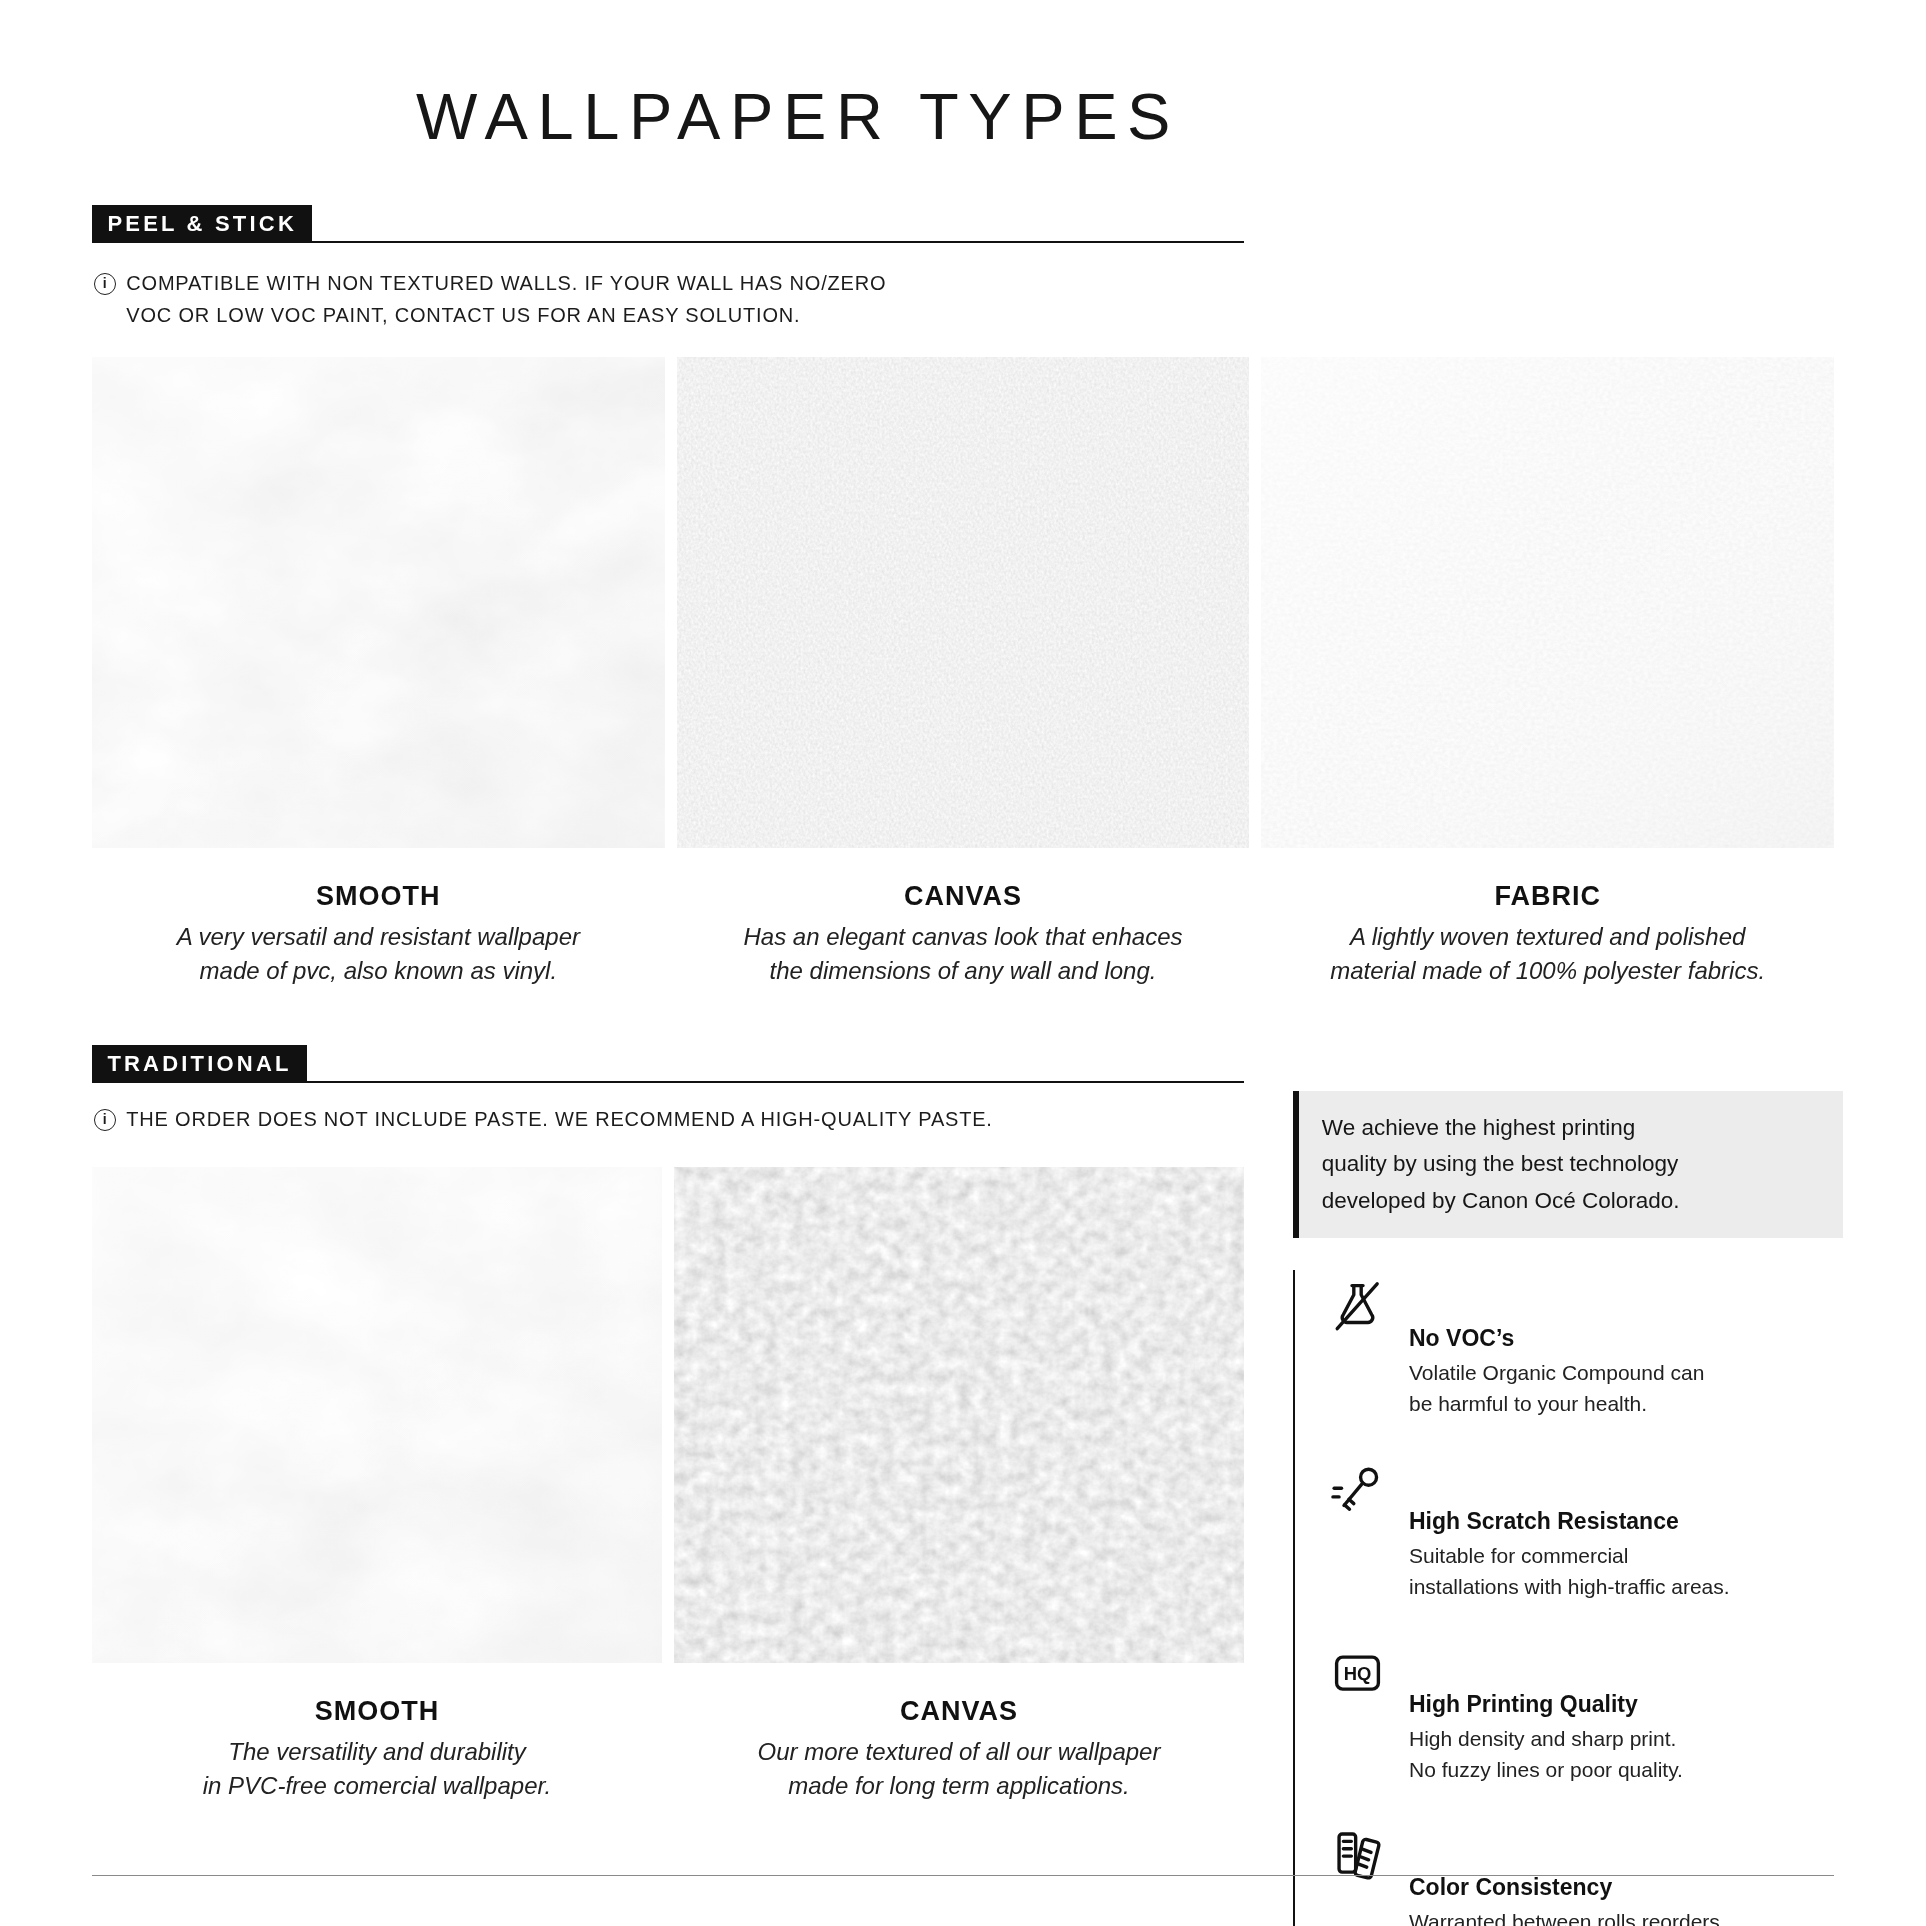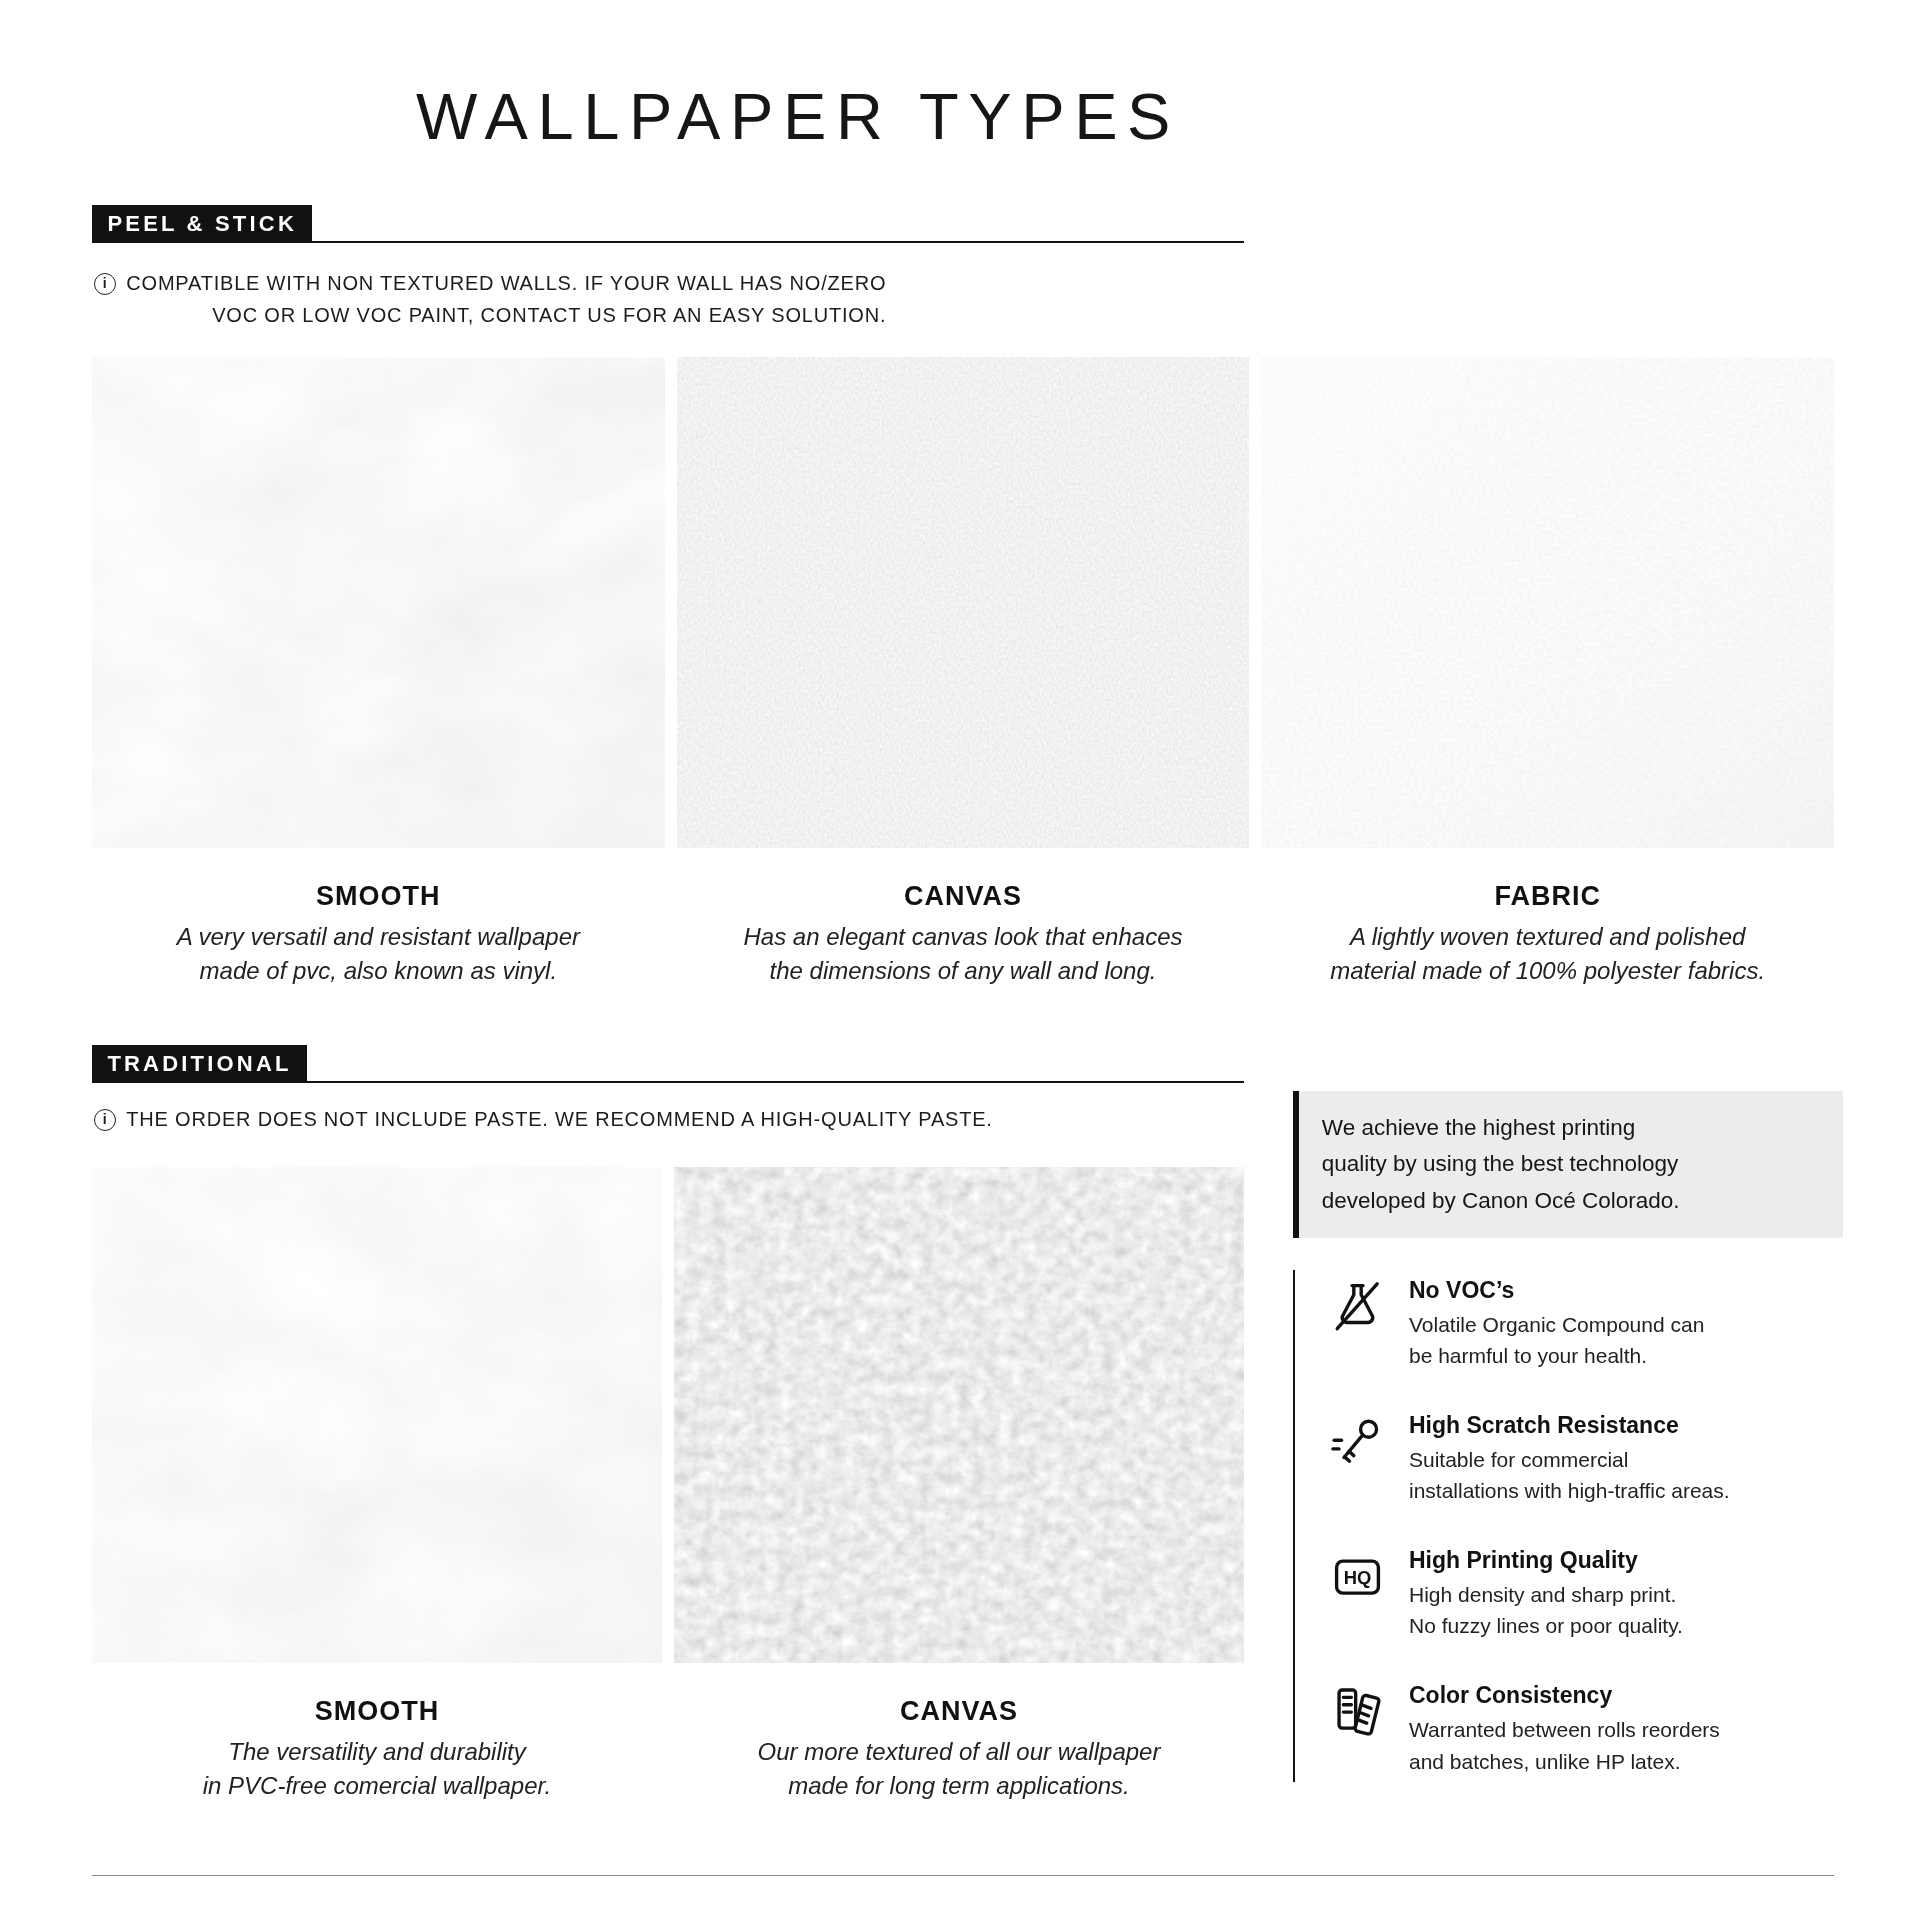--- a/index.html
+++ b/index.html
@@ -14,21 +14,21 @@
   .hdr1{top:207px;}
   .hdr2{top:1047px;}
   .badge{position:absolute;left:0;bottom:-1.3px;background:#111;color:#fff;font-size:22px;font-weight:bold;
          letter-spacing:3.2px;padding:5.8px 15.4px;white-space:nowrap;}
 
   .note{position:absolute;display:flex;gap:10.3px;font-size:20px;letter-spacing:0.8px;line-height:1.58;color:#1c1c1c;}
   .note1{left:94px;top:268px;}
   .note2{left:94px;top:1104px;}
   .info-icon{display:inline-flex;width:22px;height:22px;margin-top:4.5px;border:1.9px solid #222;border-radius:50%;
              align-items:center;justify-content:center;font-size:14px;font-weight:bold;font-style:normal;flex:0 0 auto;}
-  .note-lines{display:flex;flex-direction:column;text-align:right;}
+  .note-lines{display:flex;flex-direction:column;}
   .note-lines span{display:block;}
 
   .cards{position:absolute;display:flex;gap:12px;text-align:center;}
   .row1{left:92px;top:357px;width:1742px;}
   .row2{left:92px;top:1167px;width:1152px;}
   .card{margin:0;flex:1 1 0;min-width:0;}
   .swatch{width:100%;background:#f2f2f2;position:relative;overflow:hidden;}
   .row1 .swatch{height:491px;}
   .row2 .swatch{height:496px;}
   .tex{position:absolute;inset:0;width:100%;height:100%;display:block;}
@@ -40,21 +40,21 @@
   .quality-box{display:flex;background:#ececec;}
   .qbar{width:5.8px;background:#111;flex:0 0 auto;align-self:stretch;}
   .qtext{padding:19px 23px;font-size:22.5px;line-height:1.62;color:#161616;}
   .qtext span{display:block;}
 
   .features{margin-top:32px;border-left:2.6px solid #111;padding:6.4px 0 5.1px 33px;
             display:flex;flex-direction:column;gap:40px;}
   .feature{display:flex;gap:22px;align-items:flex-start;}
   .f-icon{width:59px;height:59px;flex:0 0 auto;display:block;}
   .f-icon svg{width:100%;height:100%;display:block;}
-  .f-body{min-width:0;}
+  .f-body{min-width:0;margin-top:48px;}
   .f-title{font-size:23px;font-weight:bold;color:#111;}
   .f-desc{margin-top:5.1px;font-size:21px;line-height:1.5;color:#222;}
   .f-desc span{display:block;}
 
   .footer-line{position:absolute;left:92px;top:1875px;width:1742px;border-top:1.3px solid #8a8a8a;}
 
   .defs-svg{position:absolute;width:0;height:0;overflow:hidden;}
   .ic{stroke:#111;stroke-width:5.5;fill:none;stroke-linecap:round;stroke-linejoin:round;}
 </style>
 </head>

